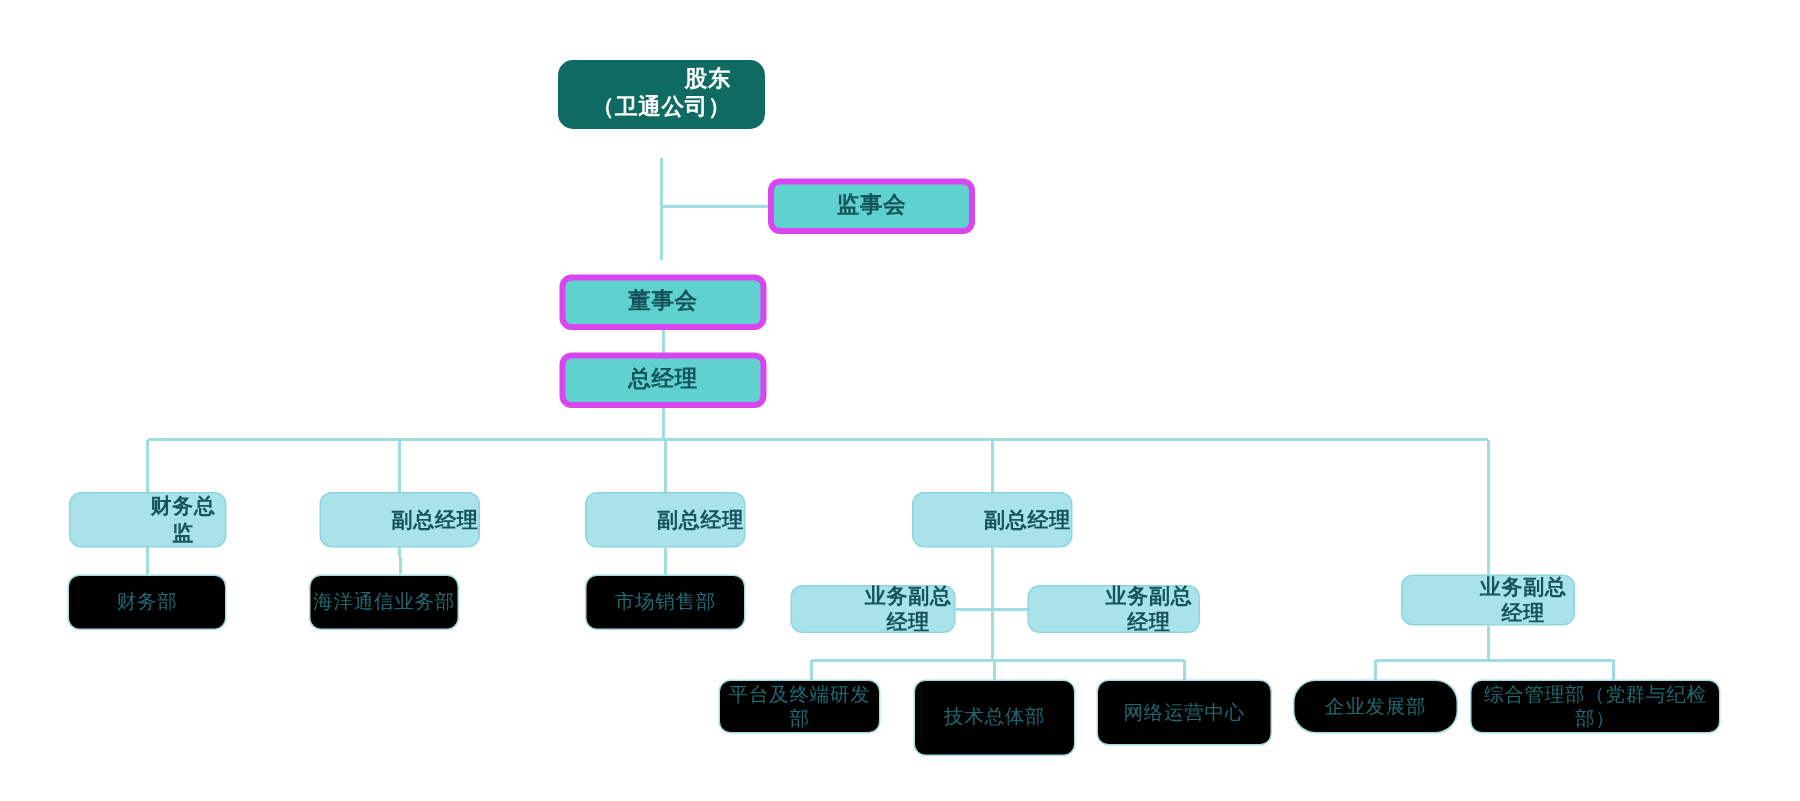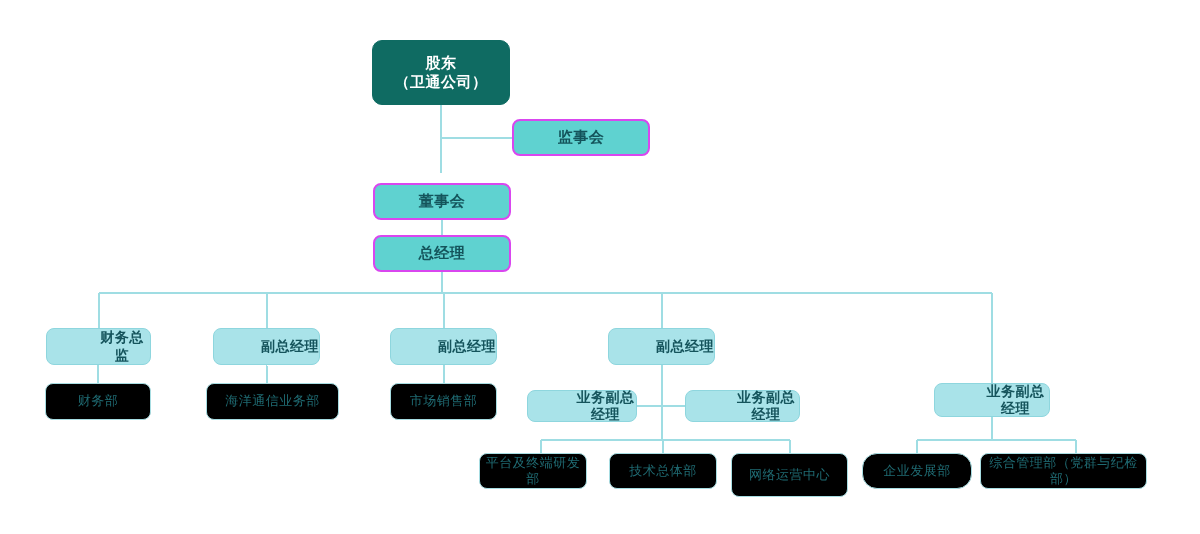--- a/index.html
+++ b/index.html
@@ -45,21 +45,21 @@
     font-size: 15px;
     border: 1px solid #0f6b62;
     border-radius: 10px;
   }
   
   .lvl-mid {
     background: #5fd2d0;
     color: #14545b;
     font-weight: bold;
     font-size: 15px;
-    border: 2px solid #d946ef;
+    border: 4px solid #d946ef;
   }
   
   .lvl-mgr {
     background: #a9e3e9;
     color: #15545c;
     font-weight: bold;
     font-size: 14px;
     border: 1px solid #8ed6de;
     padding-left: 47px;
   }
@@ -95,33 +95,33 @@
       <line x1="661.5" y1="406" x2="685" y2="406" stroke="#9fdde3" stroke-width="2" shape-rendering="crispEdges"></line>
       <line x1="541" y1="440" x2="789.5" y2="440" stroke="#9fdde3" stroke-width="2" shape-rendering="crispEdges"></line>
       <line x1="541" y1="440" x2="541" y2="453" stroke="#9fdde3" stroke-width="2" shape-rendering="crispEdges"></line>
       <line x1="663" y1="440" x2="663" y2="453" stroke="#9fdde3" stroke-width="2" shape-rendering="crispEdges"></line>
       <line x1="789.5" y1="440" x2="789.5" y2="453" stroke="#9fdde3" stroke-width="2" shape-rendering="crispEdges"></line>
       <line x1="992" y1="417" x2="992" y2="440" stroke="#9fdde3" stroke-width="2" shape-rendering="crispEdges"></line>
       <line x1="917" y1="440" x2="1075.5" y2="440" stroke="#9fdde3" stroke-width="2" shape-rendering="crispEdges"></line>
       <line x1="917" y1="440" x2="917" y2="453" stroke="#9fdde3" stroke-width="2" shape-rendering="crispEdges"></line>
       <line x1="1075.5" y1="440" x2="1075.5" y2="453" stroke="#9fdde3" stroke-width="2" shape-rendering="crispEdges"></line>
     </svg>
-<div class="node lvl-root" style="left: 372px; top: 40px; width: 138px; height: 65px;">股东
+<div class="node lvl-root" style="left: 372px; top: 40px; width: 138px; height: 46px; text-align: right;">股东
 （卫通公司）</div>
     <div class="node lvl-mid" style="left: 512px; top: 119px; width: 138px; height: 37px;">监事会</div>
     <div class="node lvl-mid" style="left: 373px; top: 183px; width: 138px; height: 37px;">董事会</div>
     <div class="node lvl-mid" style="left: 373px; top: 235px; width: 138px; height: 37px; text-align: right;">总经理</div>
     <div class="node lvl-mgr" style="left: 46px; top: 328px; width: 105px; height: 37px;">财务总监</div>
     <div class="node lvl-mgr" style="left: 213px; top: 328px; width: 107px; height: 37px;">副总经理</div>
     <div class="node lvl-mgr" style="left: 390px; top: 328px; width: 107px; height: 37px;">副总经理</div>
     <div class="node lvl-mgr" style="left: 608px; top: 328px; width: 107px; height: 37px;">副总经理</div>
     <div class="node lvl-leaf" style="left: 45px; top: 383px; width: 106px; height: 37px;">财务部</div>
-    <div class="node lvl-leaf" style="left: 206px; top: 383px; width: 133px; height: 37px;">海洋通信业务部</div>
+    <div class="node lvl-leaf" style="left: 206px; top: 383px; width: 100px; height: 37px;">海洋通信业务部</div>
     <div class="node lvl-leaf" style="left: 390px; top: 383px; width: 107px; height: 37px;">市场销售部</div>
     <div class="node lvl-mgr" style="left: 527px; top: 390px; width: 110px; height: 32px;">业务副总经理</div>
     <div class="node lvl-mgr" style="left: 685px; top: 390px; width: 115px; height: 32px;">业务副总经理</div>
     <div class="node lvl-mgr" style="left: 934px; top: 383px; width: 116px; height: 34px;">业务副总经理</div>
     <div class="node lvl-leaf" style="left: 479px; top: 453px; width: 108px; height: 36px;">平台及终端研发部</div>
-    <div class="node lvl-leaf" style="left: 609px; top: 453px; width: 108px; height: 36px;">技术总体部</div>
+    <div class="node lvl-leaf" style="left: 609px; top: 453px; width: 108px; height: 51px;">技术总体部</div>
     <div class="node lvl-leaf" style="left: 731px; top: 453px; width: 117px; height: 44px;">网络运营中心</div>
     <div class="node lvl-leaf" style="left: 862px; top: 453px; width: 110px; height: 36px; border-radius: 15px;">企业发展部</div>
     <div class="node lvl-leaf" style="left: 980px; top: 453px; width: 167px; height: 36px; font-family: Liberation Serif, serif;">综合管理部（党群与纪检部）</div>
   </div>
 
 </body></html>

